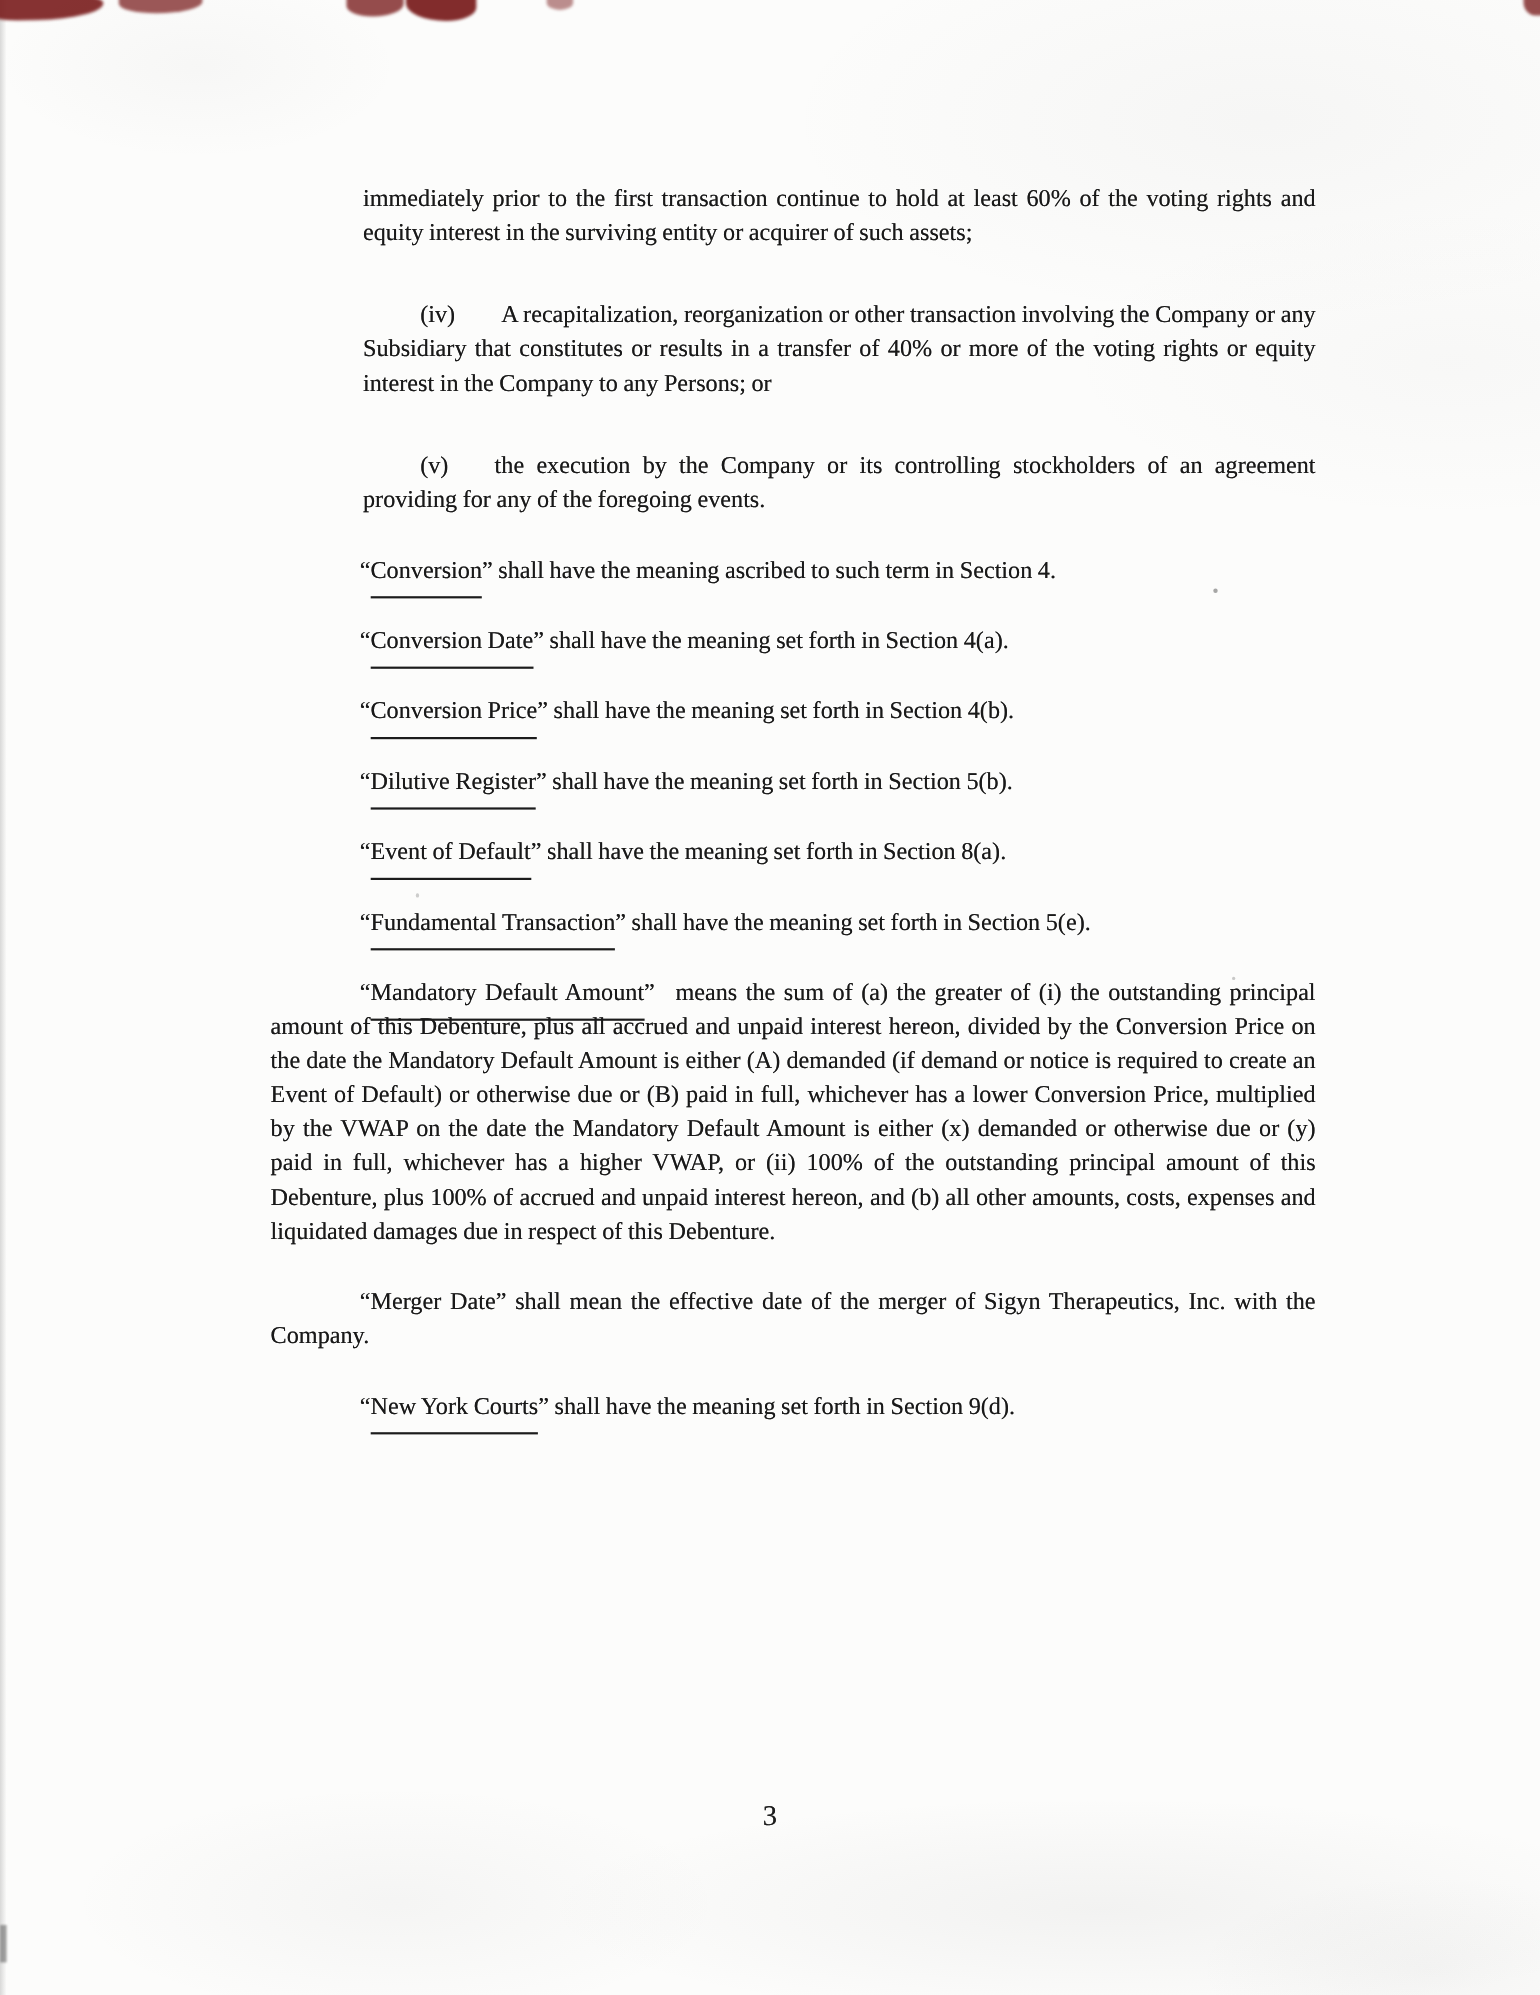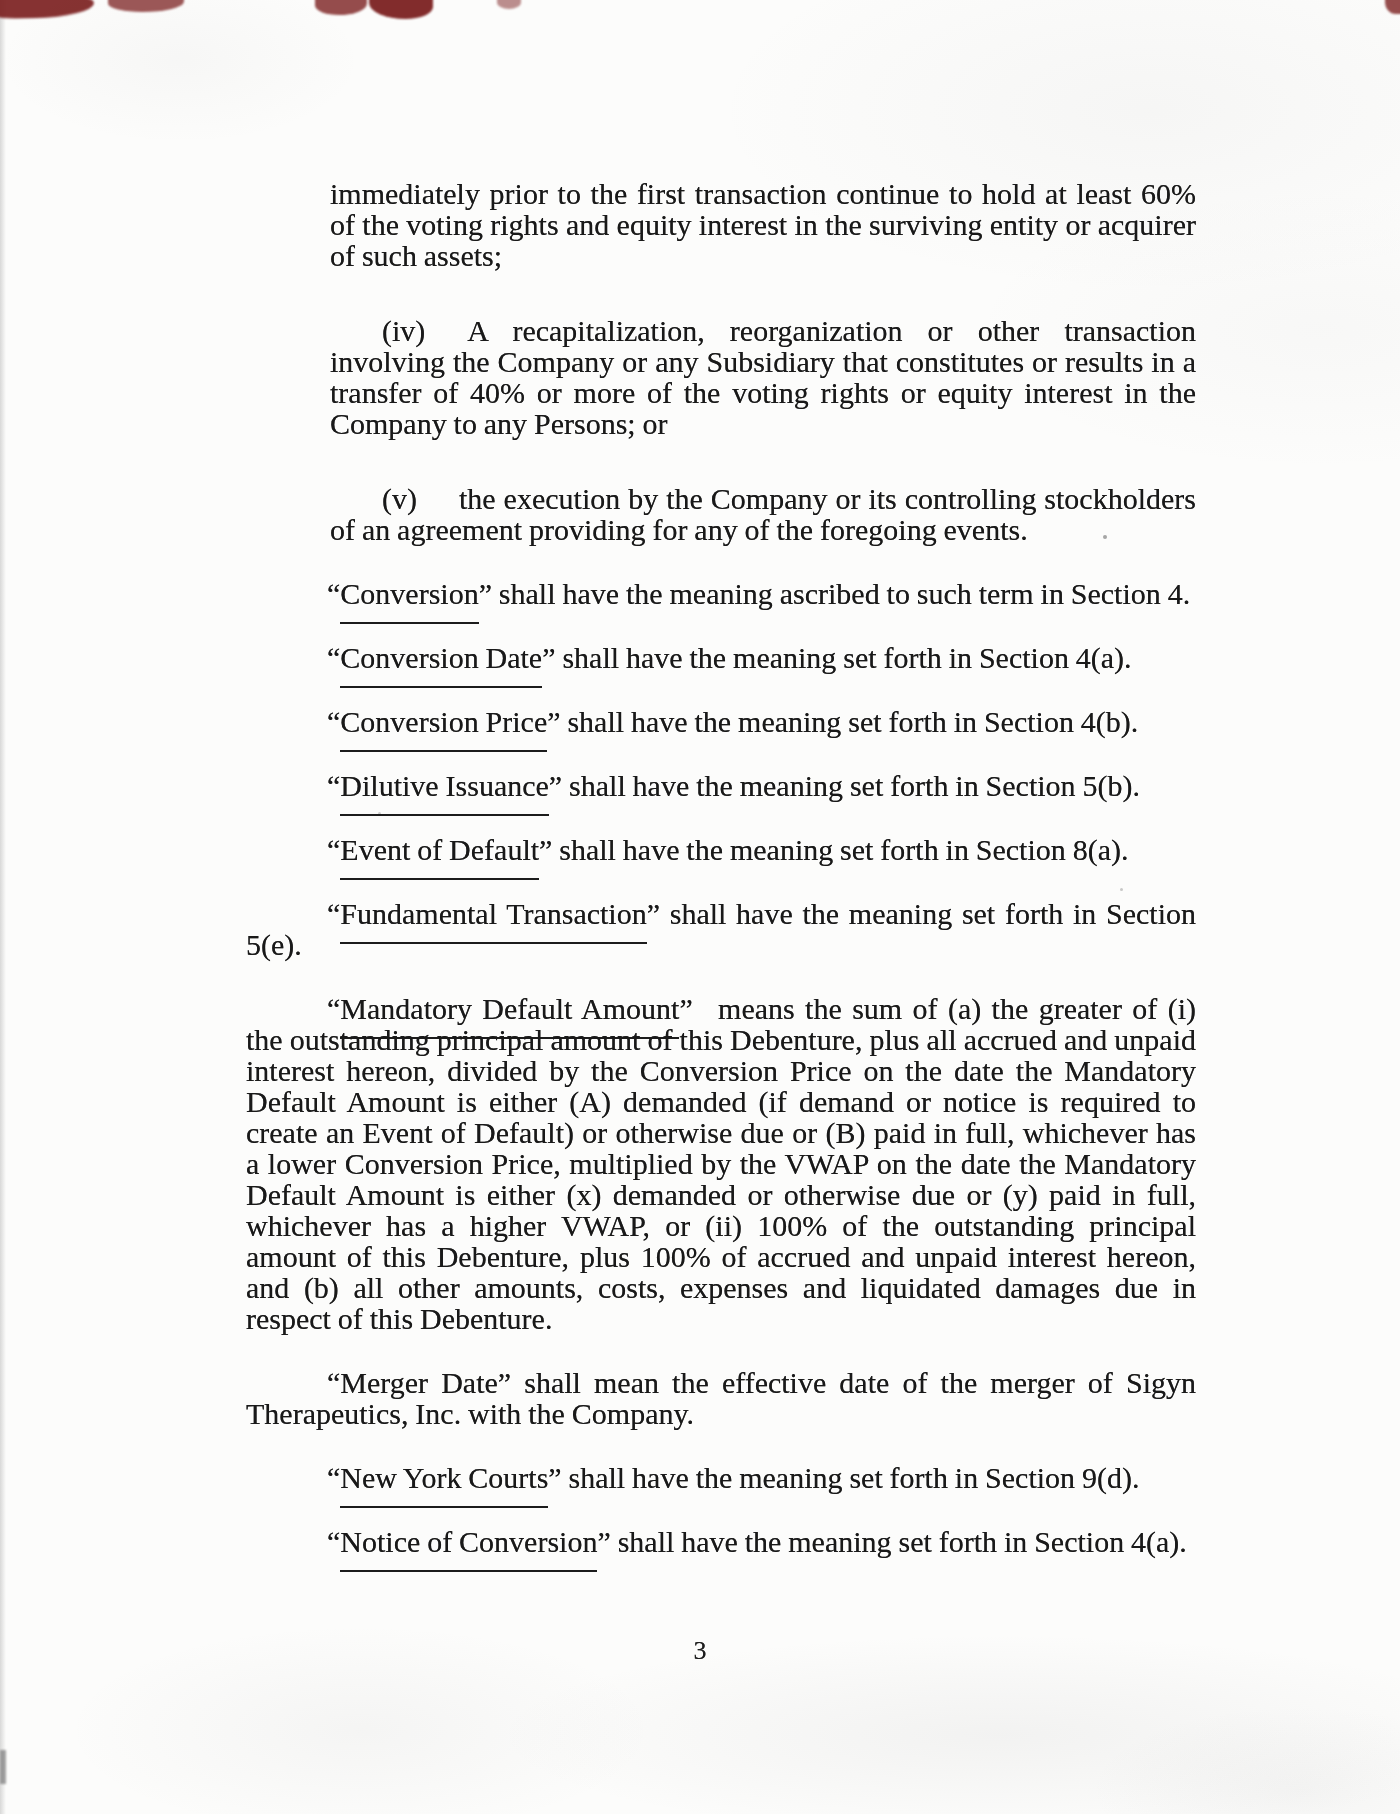--- a/index.html
+++ b/index.html
@@ -38,22 +38,22 @@
   .rm-d{left:369px;top:-9px;width:64px;height:28px;border-radius:0 0 45% 60%;opacity:.95;}
   .rm-e{left:497px;top:-4px;width:24px;height:13px;border-radius:0 0 60% 60%;opacity:.5;}
   .rm-f{left:1385px;top:-6px;width:18px;height:20px;border-radius:0 0 0 60%;opacity:.8;}
   
   .speck{position:absolute;border-radius:50%;background:rgba(80,80,80,0.5);}
   .sp-1{left:1103px;top:535px;width:4px;height:4px;}
   .sp-2{left:1120px;top:888px;width:3px;height:3px;opacity:.6;}
   .sp-3{left:378px;top:812px;width:3px;height:4px;opacity:.55;}
   
   .doc{
-    position:absolute;left:246px;top:178px;width:950px;
-    font-size:30px;line-height:31px;
+    position:absolute;left:246px;top:164px;width:950px;
+    font-size:22px;line-height:31px;
     color:#191919;
     word-spacing:-0.02em;
     text-shadow:0 0 0.6px rgba(25,25,25,0.75);
   }
   .para{margin:0 0 33px 0;text-align:justify;}
   .para.continuation{margin-left:84px;text-indent:0;}
   .para.list-item{margin-left:84px;text-indent:52px;margin-top:44px;}
   .para.definition{text-indent:81px;}
   .tab{display:inline-block;width:42px;}
   .term{
@@ -86,23 +86,22 @@
   <div class="speck sp-2"></div>
   <div class="speck sp-3"></div>
 
   <div class="doc">
       <p class="para continuation"><span>immediately prior to the first transaction continue to hold at least 60% of the voting rights and equity interest in the surviving entity or acquirer of such assets;</span></p>
       <p class="para list-item"><span>(iv)</span><span class="tab"></span><span>A recapitalization, reorganization or other transaction involving the Company or any Subsidiary that constitutes or results in a transfer of 40% or more of the voting rights or equity interest in the Company to any Persons; or</span></p>
       <p class="para list-item"><span>(v)</span><span class="tab"></span><span>the execution by the Company or its controlling stockholders of an agreement providing for any of the foregoing events.</span></p>
       <p class="para definition"><span>“</span><span class="term">Conversion</span><span>” shall have the meaning ascribed to such term in Section 4.</span></p>
       <p class="para definition"><span>“</span><span class="term">Conversion Date</span><span>” shall have the meaning set forth in Section 4(a).</span></p>
       <p class="para definition"><span>“</span><span class="term">Conversion Price</span><span>” shall have the meaning set forth in Section 4(b).</span></p>
-      <p class="para definition"><span>“</span><span class="term">Dilutive Issuance</span><span>” shall have the meaning set forth in Section 5(b).</span></p>
+      <p class="para definition"><span>“</span><span class="term">Dilutive Register</span><span>” shall have the meaning set forth in Section 5(b).</span></p>
       <p class="para definition"><span>“</span><span class="term">Event of Default</span><span>” shall have the meaning set forth in Section 8(a).</span></p>
       <p class="para definition"><span>“</span><span class="term">Fundamental Transaction</span><span>” shall have the meaning set forth in Section 5(e).</span></p>
       <p class="para definition"><span>“</span><span class="term">Mandatory Default Amount</span><span>”  means the sum of (a) the greater of (i) the outstanding principal amount of this Debenture, plus all accrued and unpaid interest hereon, divided by the Conversion Price on the date the Mandatory Default Amount is either (A) demanded (if demand or notice is required to create an Event of Default) or otherwise due or (B) paid in full, whichever has a lower Conversion Price, multiplied by the VWAP on the date the Mandatory Default Amount is either (x) demanded or otherwise due or (y) paid in full, whichever has a higher VWAP, or (ii) 100% of the outstanding principal amount of this Debenture, plus 100% of accrued and unpaid interest hereon, and (b) all other amounts, costs, expenses and liquidated damages due in respect of this Debenture.</span></p>
       <p class="para definition"><span>“Merger Date” shall mean the effective date of the merger of Sigyn Therapeutics, Inc. with the Company.</span></p>
       <p class="para definition"><span>“</span><span class="term">New York Courts</span><span>” shall have the meaning set forth in Section 9(d).</span></p>
-      <p class="para definition"><span>“</span><span class="term">Notice of Conversion</span><span>” shall have the meaning set forth in Section 4(a).</span></p>
     </div>
 
   <div class="page-number">3</div>
 </div>
 
 </body></html>

